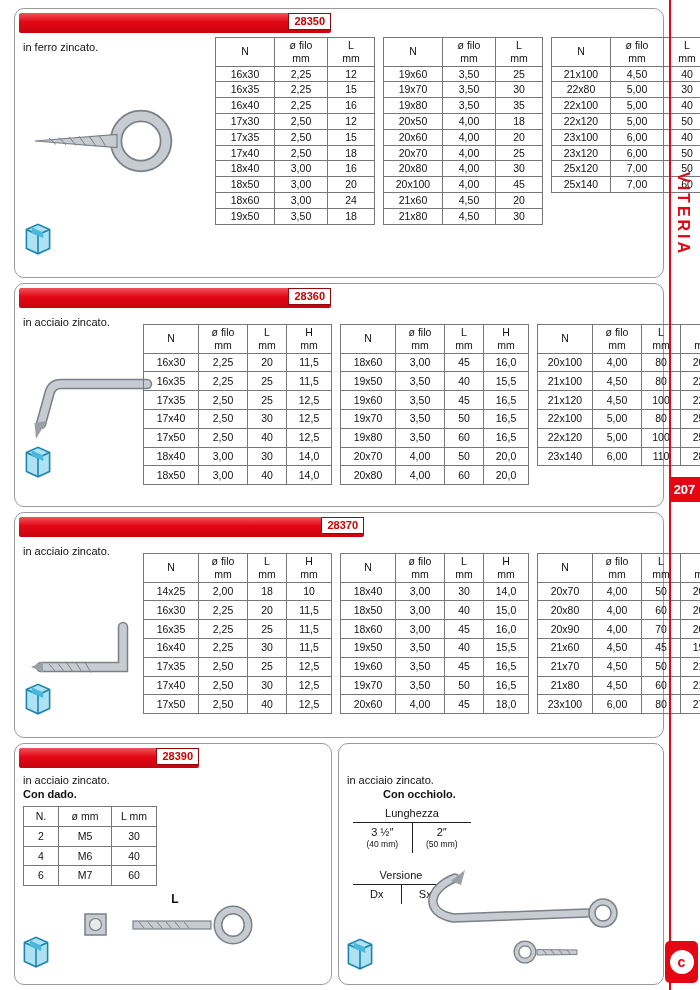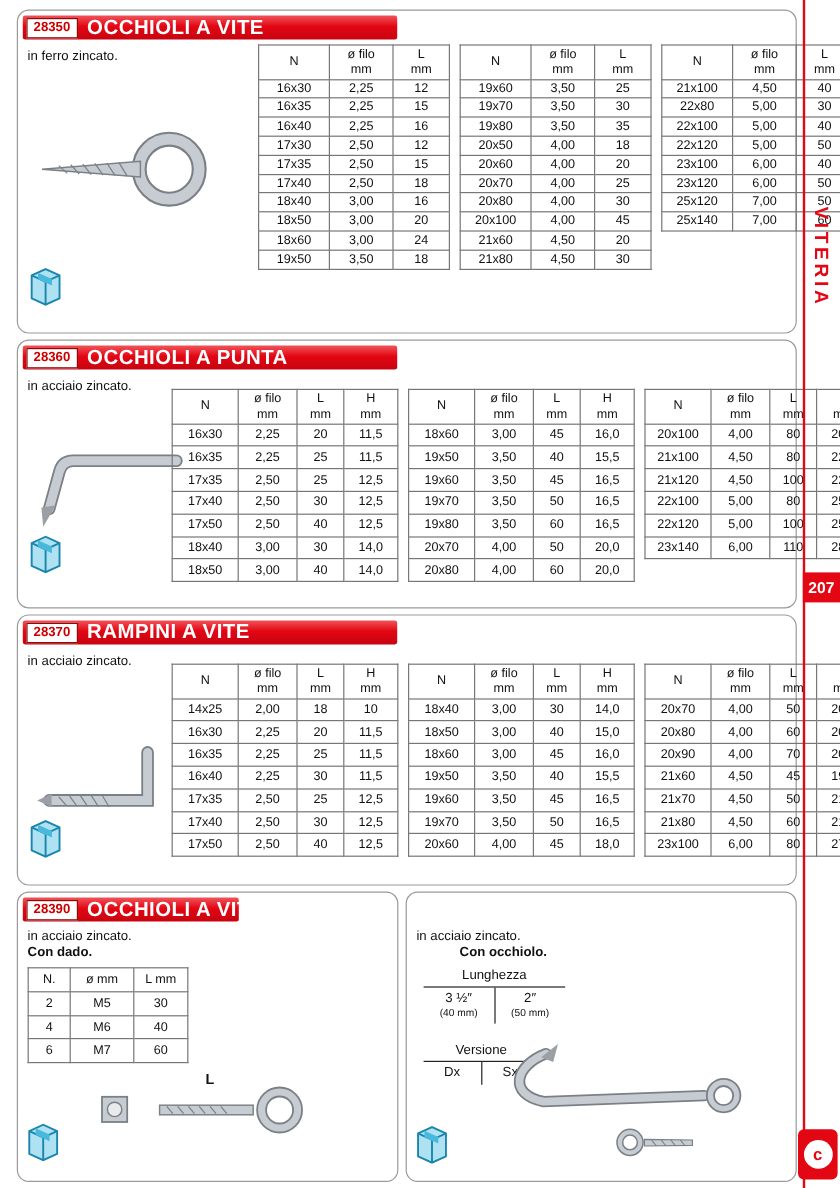--- a/index.html
+++ b/index.html
@@ -5,23 +5,23 @@
   html,body { margin:0; padding:0; background:#e9e9e9; }
   .page {
     position:relative; width:700px; height:990px; background:#ffffff;
     font-family:"Liberation Sans", sans-serif; color:#111; overflow:hidden;
     margin:0 auto;
   }
   .box {
     position:absolute; border:1px solid #9a9a9a; border-radius:10px; background:#fff;
   }
   .bar {
-    position:absolute; display:flex; align-items:center;
+    position:absolute; display:flex; align-items:flex-end;
     background:linear-gradient(180deg,#f0545a 0%, #e30613 45%, #c60410 100%);
-    height:20px; border-radius:2px;
+    height:20px; border-radius:2px;flex-direction:column;
   }
   .code {
     background:#ffffff; border:1px solid #8f0a0a; color:#cc0000; font-weight:bold;
     font-size:11px; padding:1px 5px; margin-left:3px; line-height:13px;
   }
   .title {
     color:#ffffff; font-weight:bold; font-size:17px; margin-left:8px; letter-spacing:.4px;
     white-space:nowrap;
   }
   .desc { position:absolute; font-size:11px; }
@@ -476,21 +476,21 @@
                 <td>110</td>
                 <td>28,0</td>
               </tr>
             </tbody>
           </table>
         </div>
     </div>
   </section>
 
   <section class="box" style="left:14px; top:512px; width:648px; height:224px;">
-    <div class="bar" style="left:4px; top:4px; width:312px;">
+    <div class="bar" style="left:4px; top:4px; width:312px;padding-left:33px;">
       <span class="code">28370</span>
       <span class="title">RAMPINI A VITE</span>
     </div>
     <div class="desc" style="left:8px; top:32px;">in acciaio zincato.</div>
 
     <div class="illus" style="left:12px; top:98px;">
       <svg width="135" height="85" viewBox="0 0 135 85">
         <path d="M14 56 L96 56 L96 16" fill="none" stroke="#7a8086" stroke-width="10.5" stroke-linecap="round"></path>
         <path d="M14 56 L96 56 L96 16" fill="none" stroke="#c6ccd2" stroke-width="7.5" stroke-linecap="round"></path>
         <polygon points="4,56 16,50.5 16,61.5" fill="#9aa0a6"></polygon>

